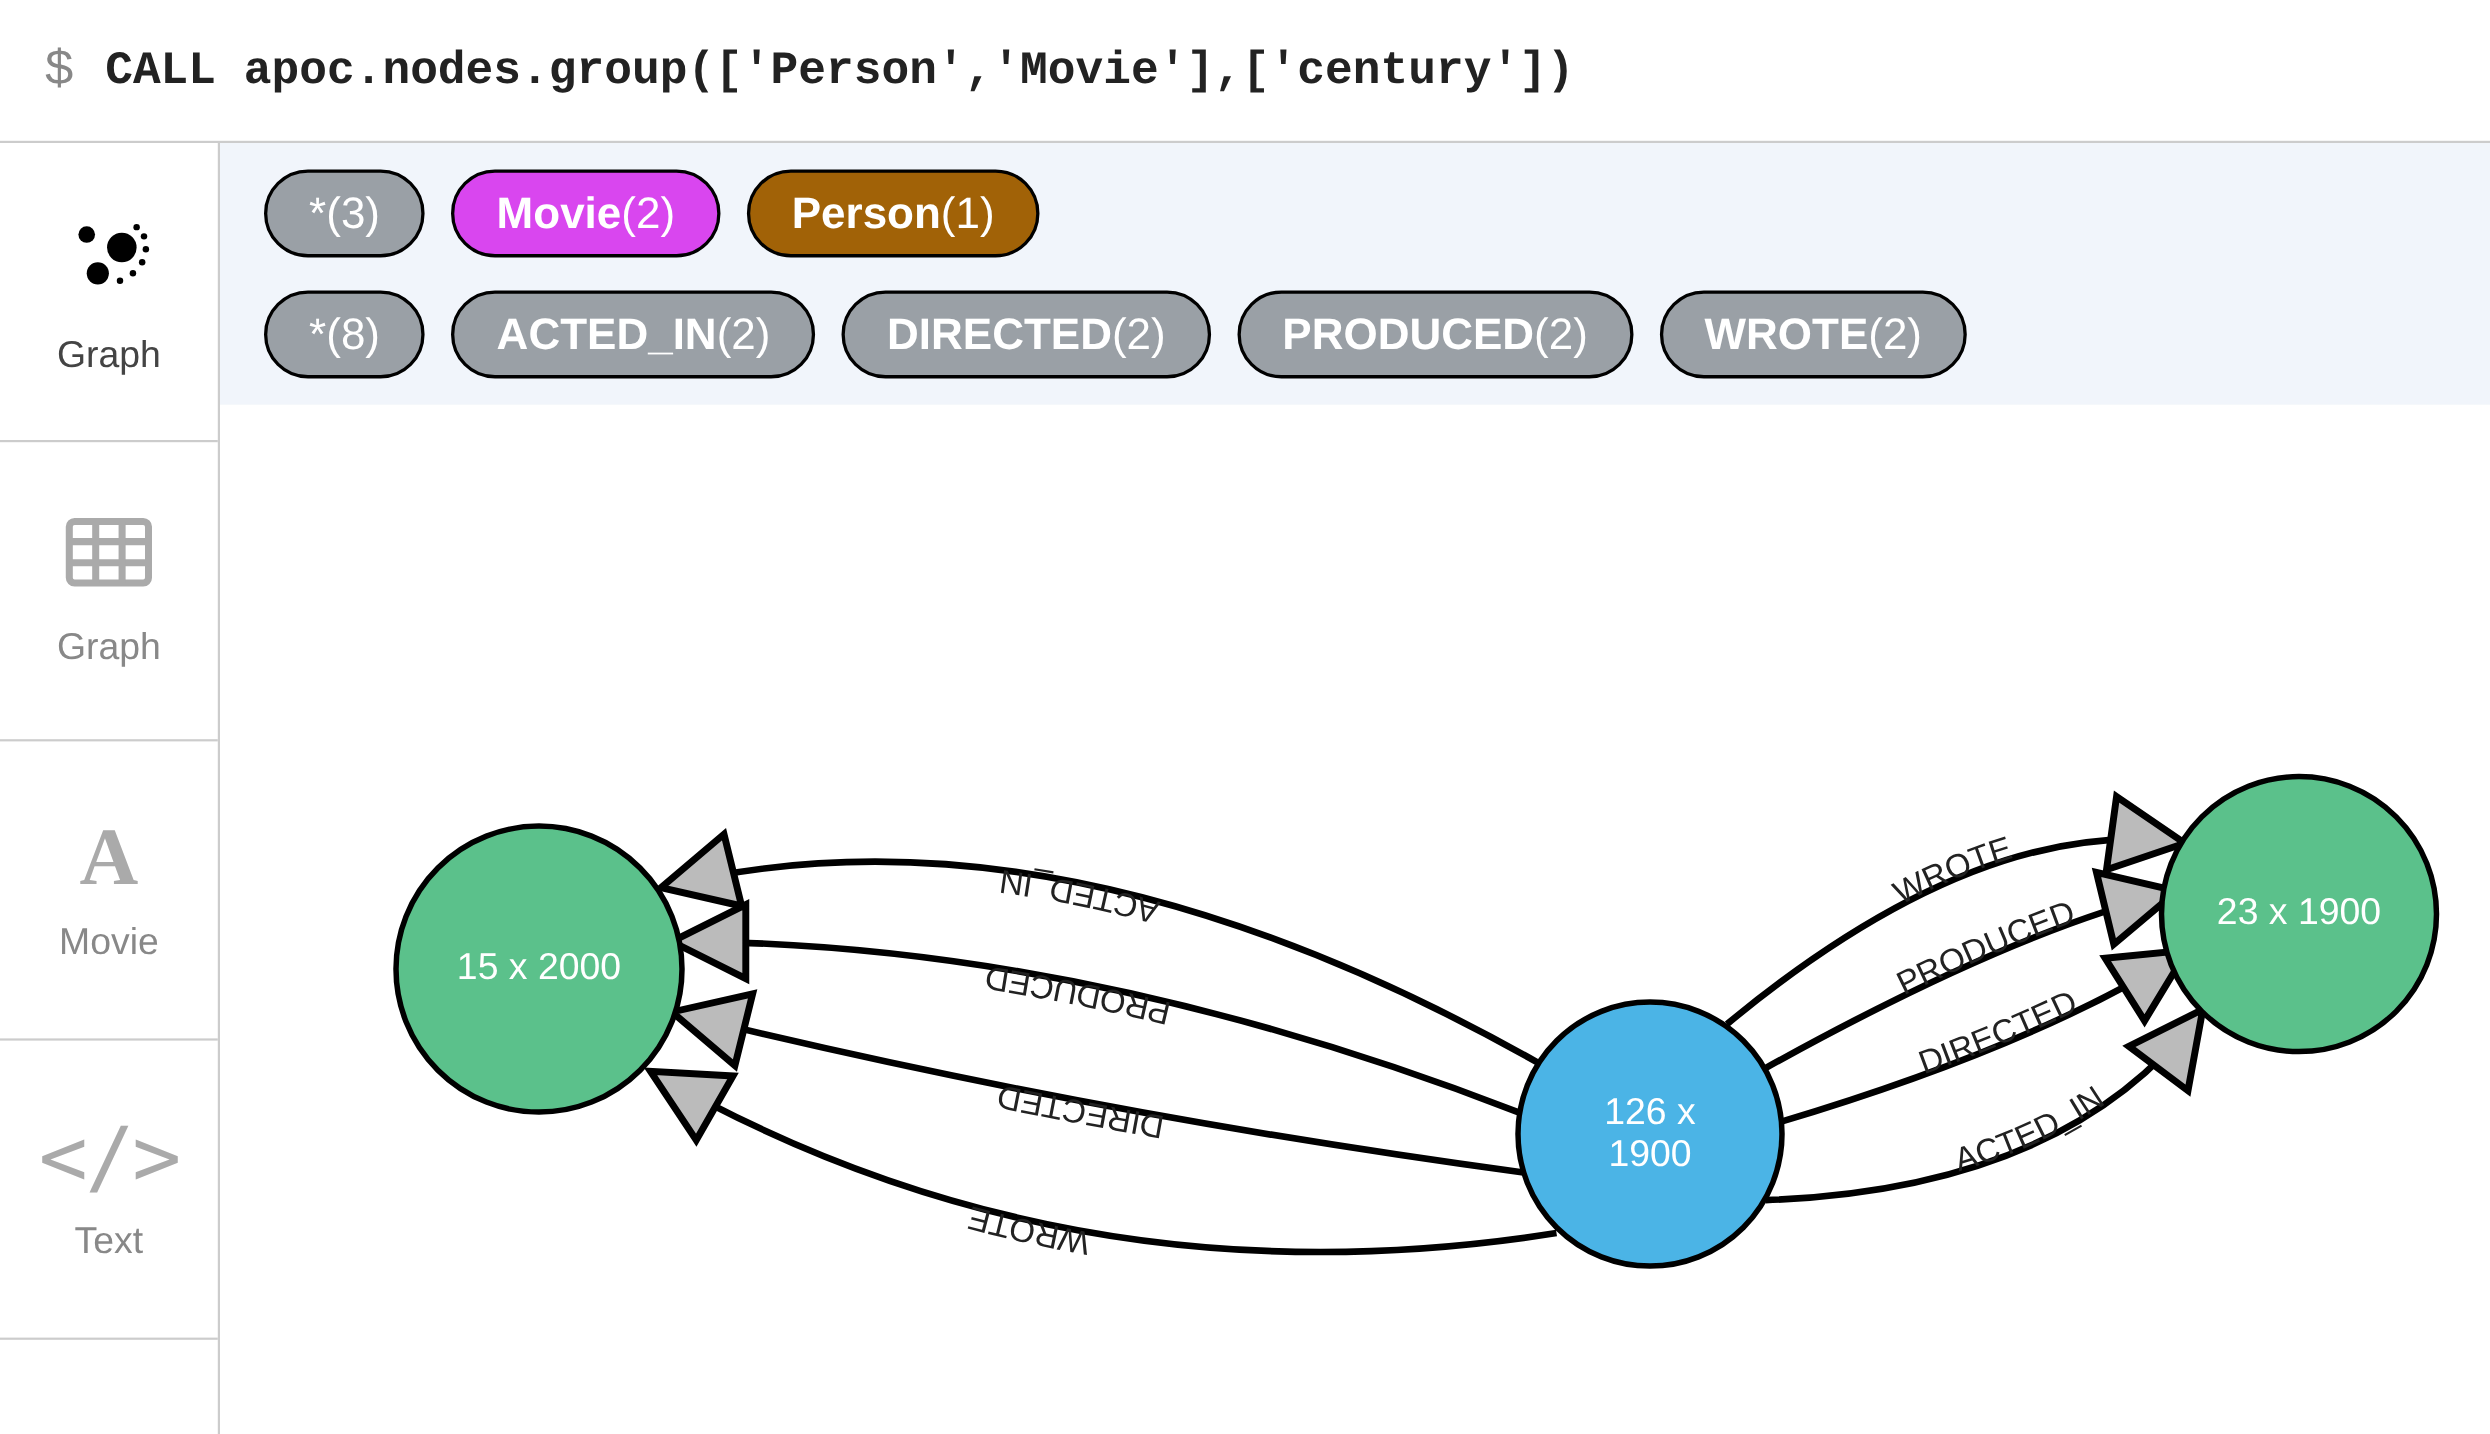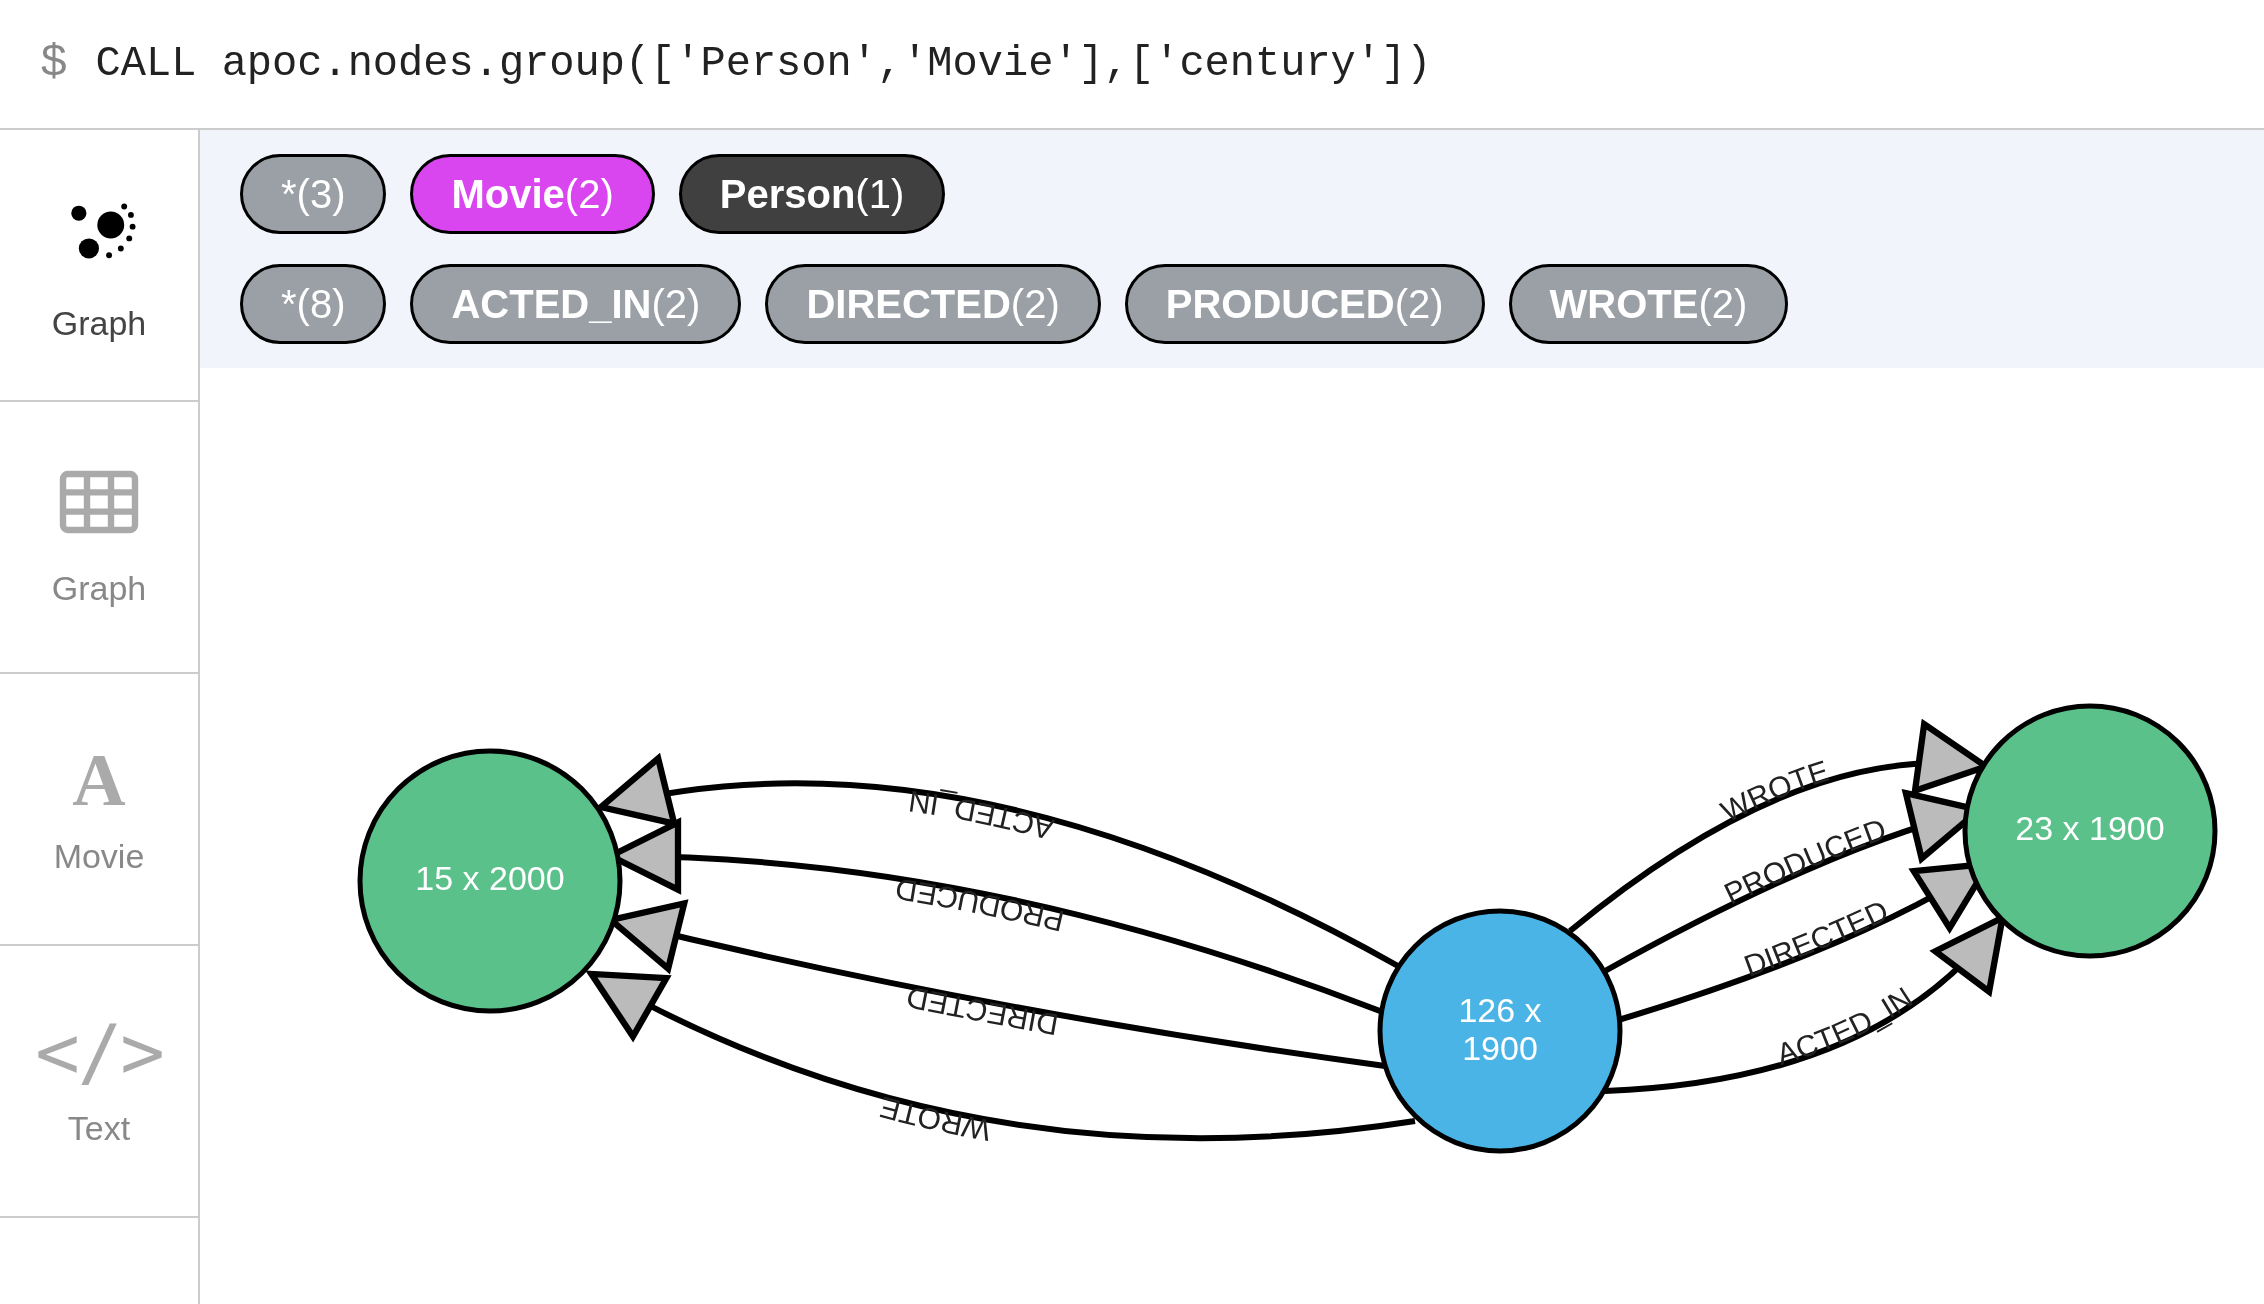--- a/index.html
+++ b/index.html
@@ -13,21 +13,21 @@
   .query-bar {
     display: flex;
     align-items: center;
     padding: 20px 40px;
     font-family: "SFMono-Regular", Consolas, "Liberation Mono", Menlo, monospace;
     font-size: 42px;
     border-bottom: 2px solid #ccc;
     height: 130px;
   }
   .prompt { color: #888; margin-right: 28px; font-size: 46px; }
-  .query-text { color: #222; font-weight: 400; }
+  .query-text { color: #222; font-weight: 700; }
   .body-row { display: flex; height: calc(100% - 130px); }
   .sidebar {
     width: 200px;
     border-right: 2px solid #ccc;
     display: flex;
     flex-direction: column;
   }
   .sidebar-tab {
     height: 272px;
     border-bottom: 2px solid #ccc;
@@ -60,21 +60,21 @@
     color: #fff;
     border: 3px solid #000;
     display: inline-flex;
     align-items: baseline;
     cursor: pointer;
     line-height: 1.35;
   }
   .chip .bold { font-weight: 700; }
   .chip-grey { background: #9aa0a6; }
   .chip-green { background: #d946ef; }
-  .chip-blue { background: #404040; }
+  .chip-blue { background: #a16207; }
   .graph-canvas {
     flex: 1;
     position: relative;
     background: #fff;
   }
   .graph-canvas svg { width: 100%; height: 100%; }
   .node-circle { stroke: #000; stroke-width: 5; }
   .node-green { fill: #5bc18b; }
   .node-blue { fill: #4bb4e6; }
   .node-label {

